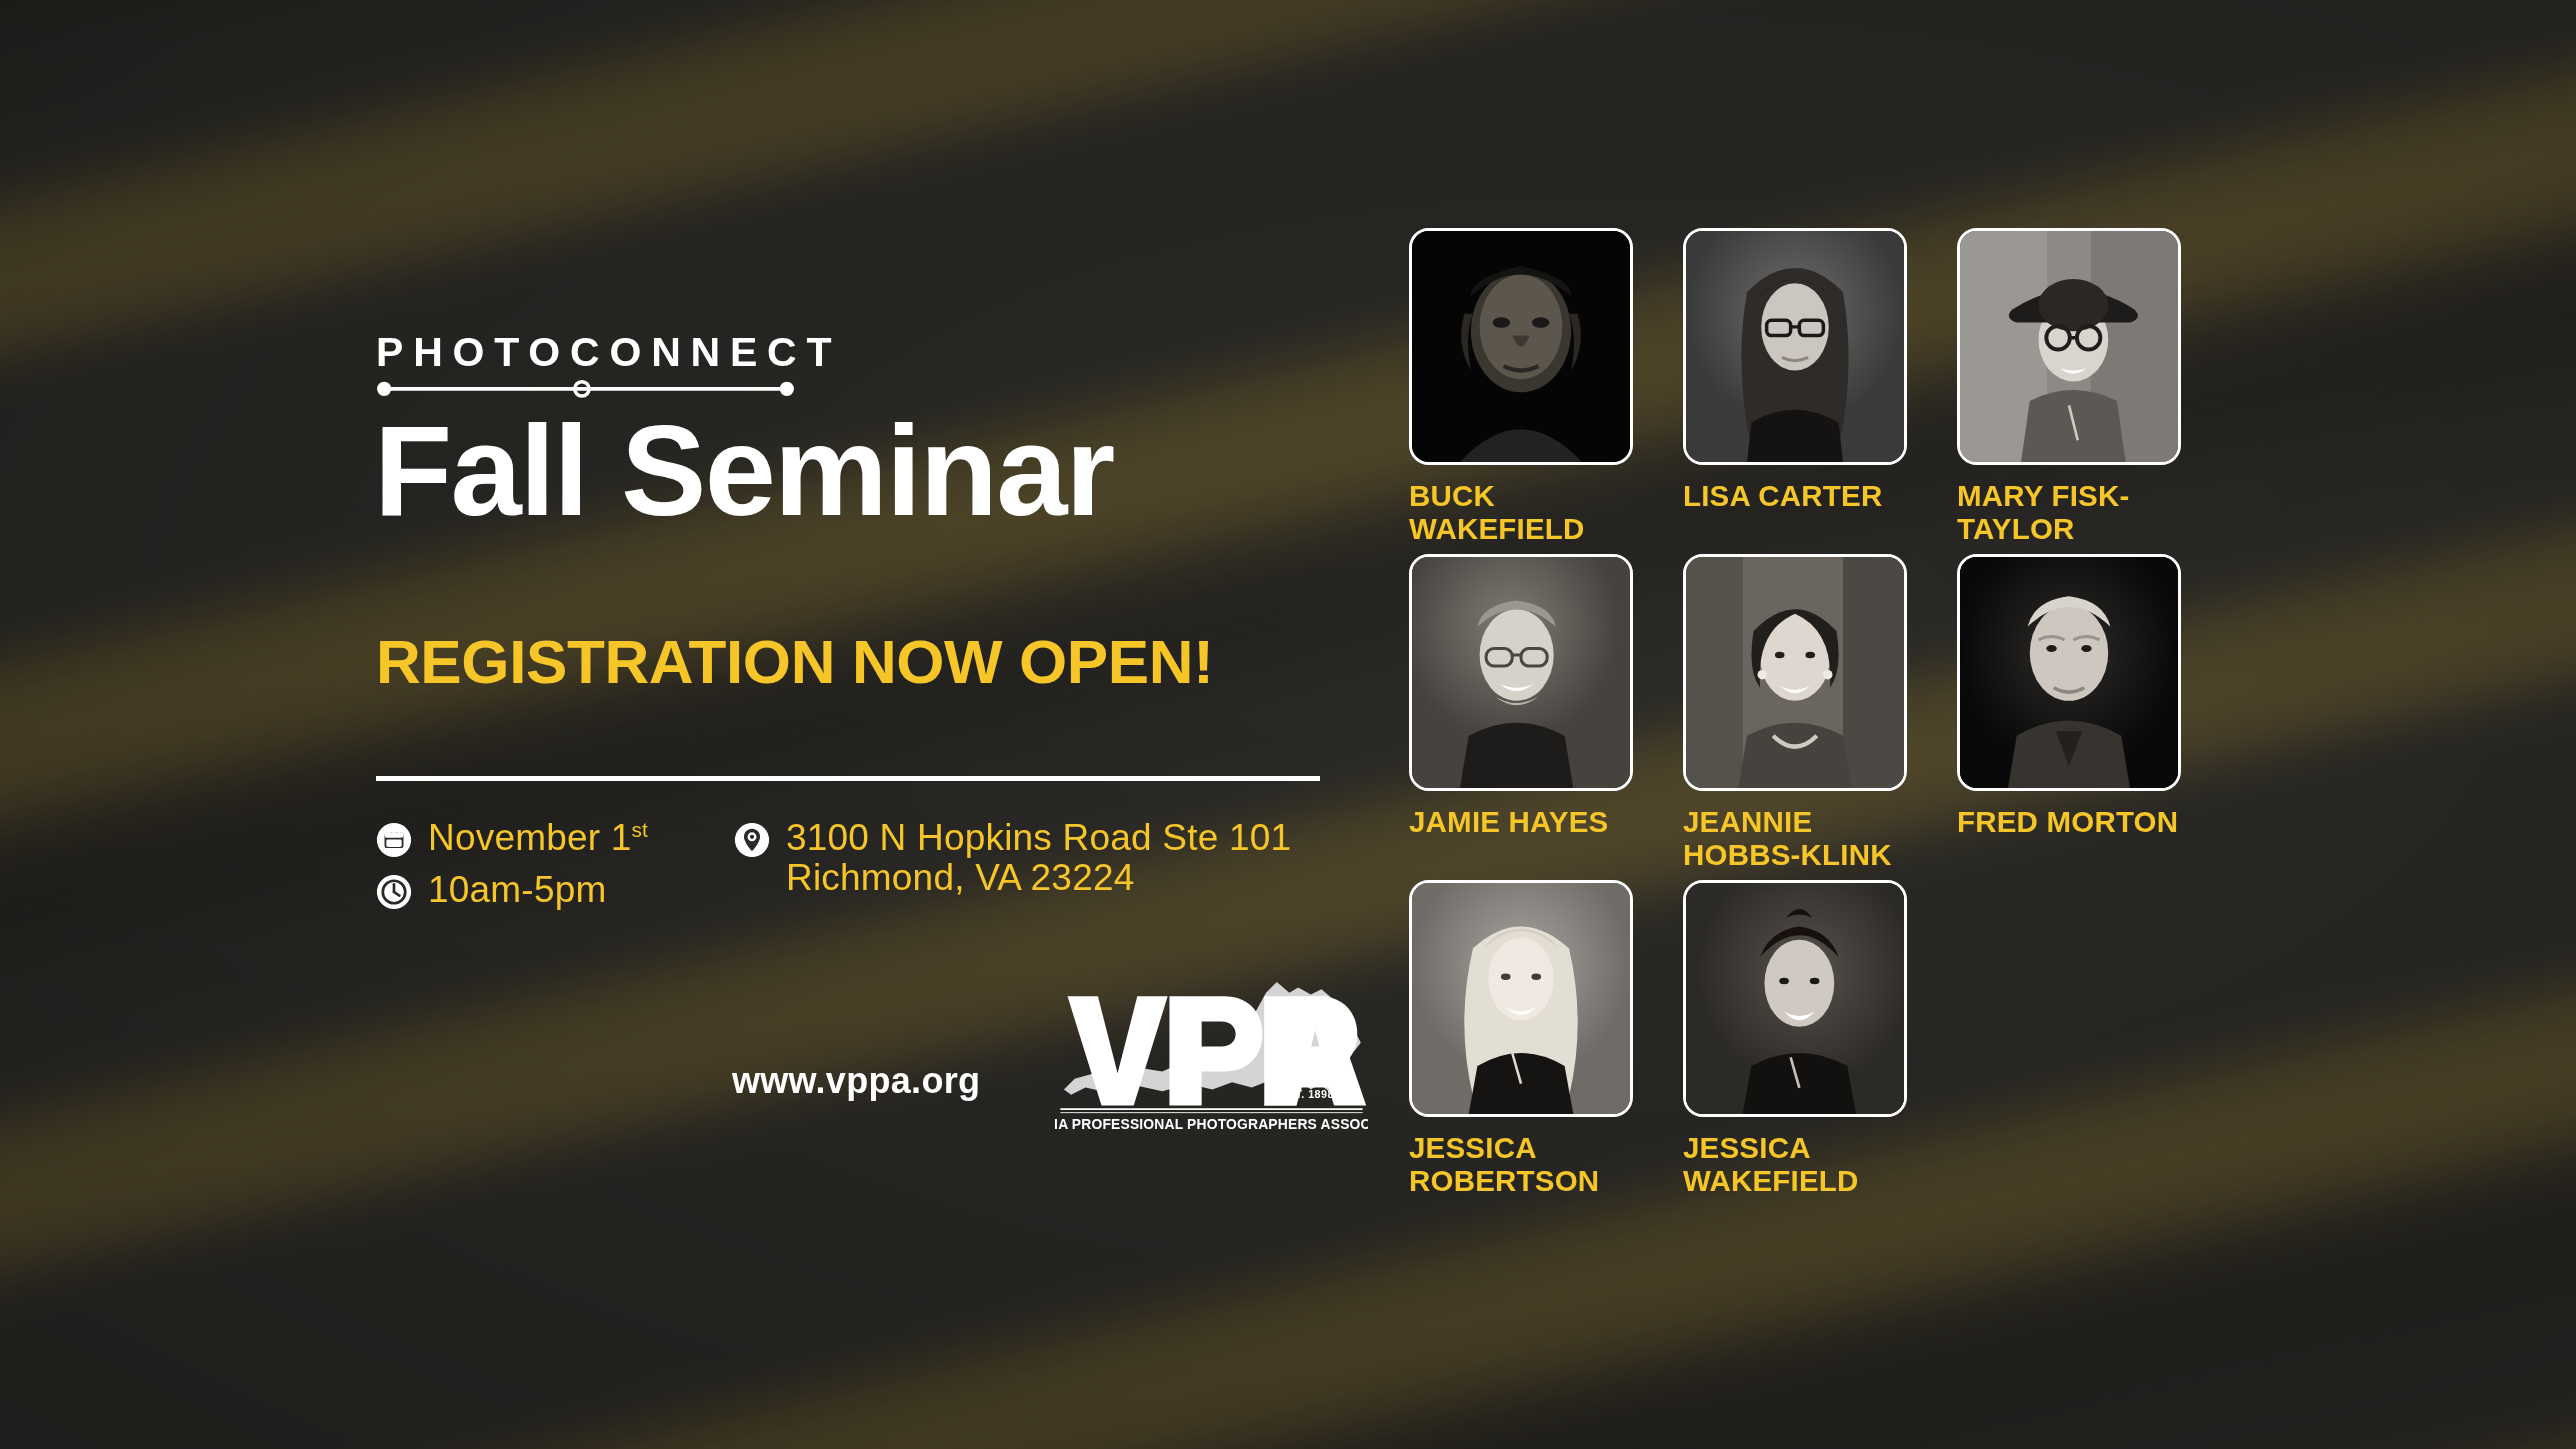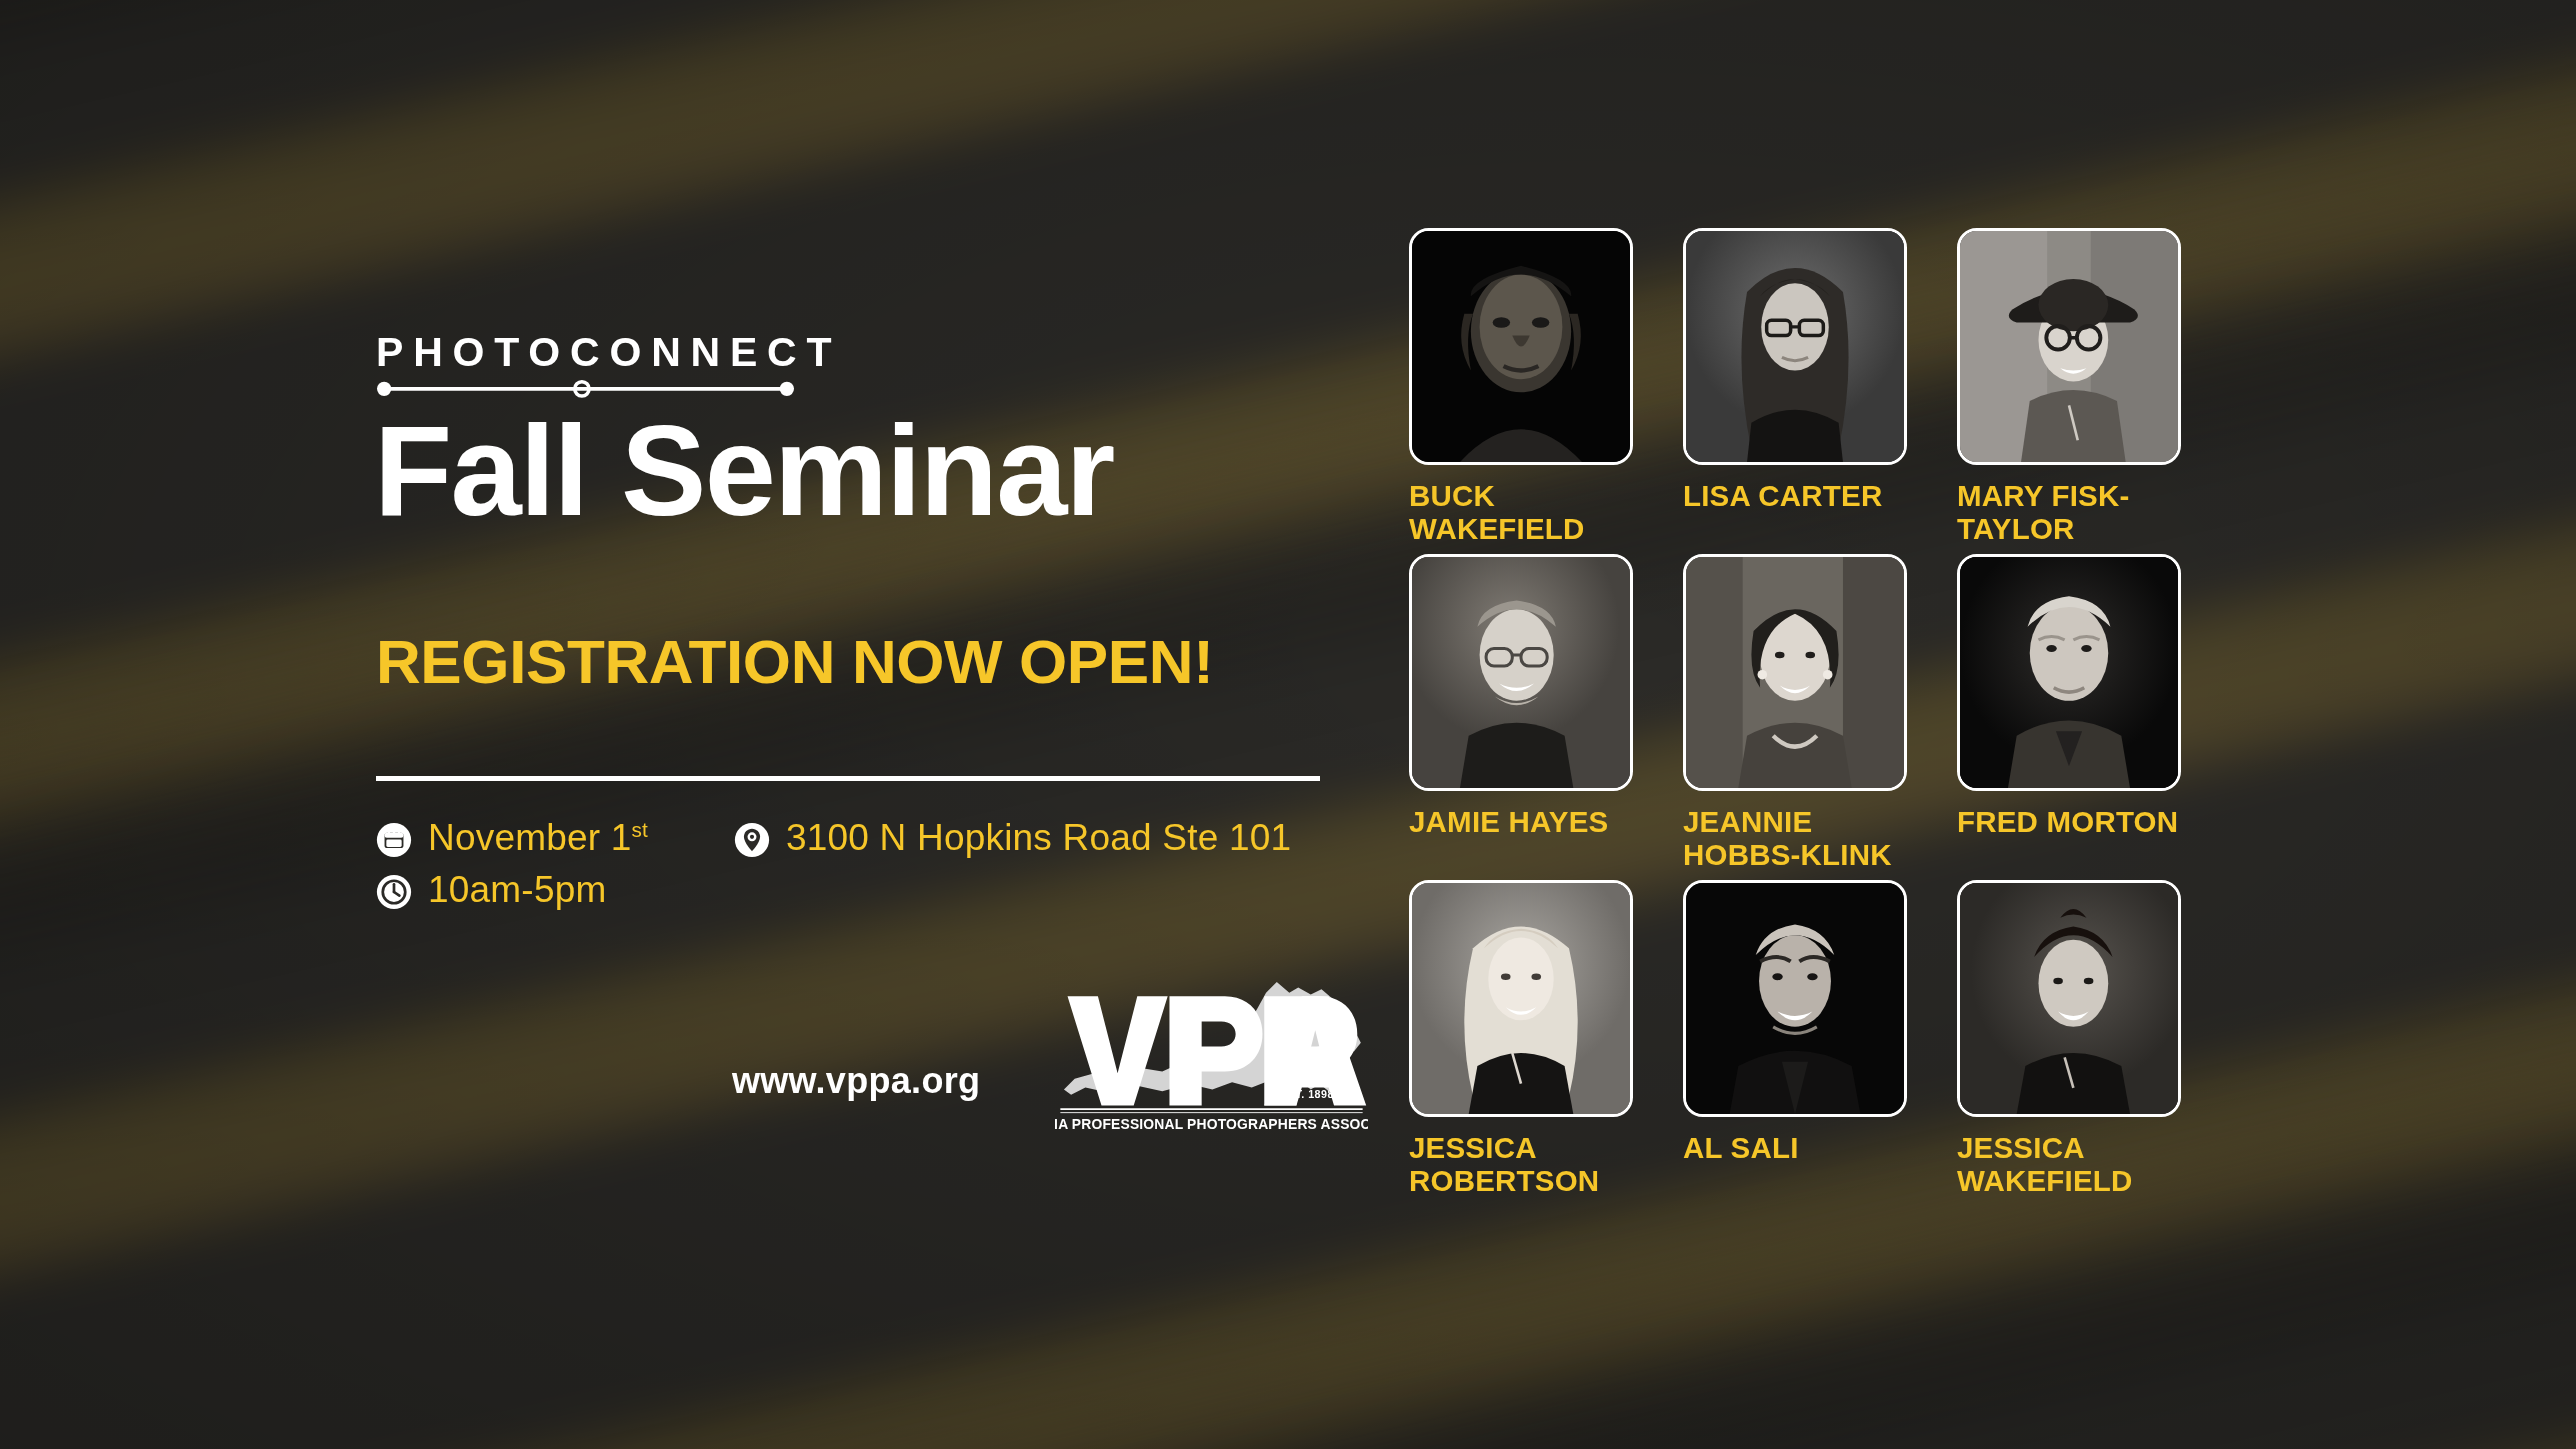--- a/index.html
+++ b/index.html
@@ -185,20 +185,21 @@
           <span class="det-icon">
             <svg viewBox="0 0 40 40" width="36" height="36">
               <circle cx="20" cy="20" r="19" fill="#fff"></circle>
               <path d="M20 7.5c-5 0-9 4-9 9 0 6.6 9 16 9 16s9-9.4 9-16c0-5-4-9-9-9z" fill="#2b2a27"></path>
               <circle cx="20" cy="16.5" r="5" fill="#fff"></circle>
               <circle cx="20" cy="16.5" r="2.3" fill="#2b2a27"></circle>
             </svg>
           </span>
           <span class="det-text">
             <span>3100 N Hopkins Road Ste 101</span>
+            <span class="addr-line2">Richmond, VA  23224</span>
           </span>
         </div>
       </div>
 
     </div>
 
     <div id="site">www.vppa.org</div>
 
     <div id="logo">
       <svg viewBox="0 0 350 182" width="313" height="163">
@@ -387,38 +388,20 @@
           <ellipse cx="43" cy="43" rx="2.2" ry="1.5" fill="#413c37"></ellipse>
           <ellipse cx="57" cy="43" rx="2.2" ry="1.5" fill="#413c37"></ellipse>
           <path d="M43 57 Q50 64 57 57 Q50 61 43 57Z" fill="#fff"></path>
           <path d="M30 84 Q50 72 70 84 L74 106 L26 106 Z" fill="#151413"></path>
           <path d="M46 78 L50 92" stroke="#ded8d0" stroke-width="1.2"></path>
         </svg>
       </div>
       <div class="sp-name">JESSICA ROBERTSON</div>
     </div>
 
-    <div class="card">
-      <div class="photo">
-        <svg viewBox="0 0 100 106" preserveAspectRatio="xMidYMid slice">
-          <rect width="100" height="106" fill="#070707"></rect>
-          <ellipse cx="50" cy="45" rx="16.5" ry="21" fill="#b9b2aa"></ellipse>
-          <path d="M32 33 Q50 15 68 33 Q64 21 50 19 Q36 21 32 33Z" fill="#c9c3bb"></path>
-          <path d="M34 36 Q42 32 48 36" stroke="#2b2825" stroke-width="1.8" fill="none"></path>
-          <path d="M52 36 Q58 32 66 36" stroke="#2b2825" stroke-width="1.8" fill="none"></path>
-          <ellipse cx="42" cy="43" rx="2.4" ry="1.6" fill="#171514"></ellipse>
-          <ellipse cx="58" cy="43" rx="2.4" ry="1.6" fill="#171514"></ellipse>
-          <path d="M42 59 Q50 67 58 59 Q50 63 42 59Z" fill="#fff"></path>
-          <path d="M40 66 Q50 72 60 66" stroke="#8a847c" stroke-width="1.4" fill="none"></path>
-          <path d="M24 84 Q50 70 76 84 L80 106 L20 106 Z" fill="#111010"></path>
-          <path d="M44 82 L50 106 L56 82" fill="#1c1b1a"></path>
-        </svg>
-      </div>
-      <div class="sp-name">AL SALI</div>
-    </div>
 
     <div class="card">
       <div class="photo">
         <svg viewBox="0 0 100 106" preserveAspectRatio="xMidYMid slice">
           <rect width="100" height="106" fill="#3b3835"></rect>
           <rect width="100" height="106" fill="url(#g9)"></rect>
           <defs>
               <radialGradient id="g9" cx="55%" cy="38%">
                 <stop offset="0%" stop-color="#57534e"></stop>
                 <stop offset="100%" stop-color="#2c2a27"></stop>

